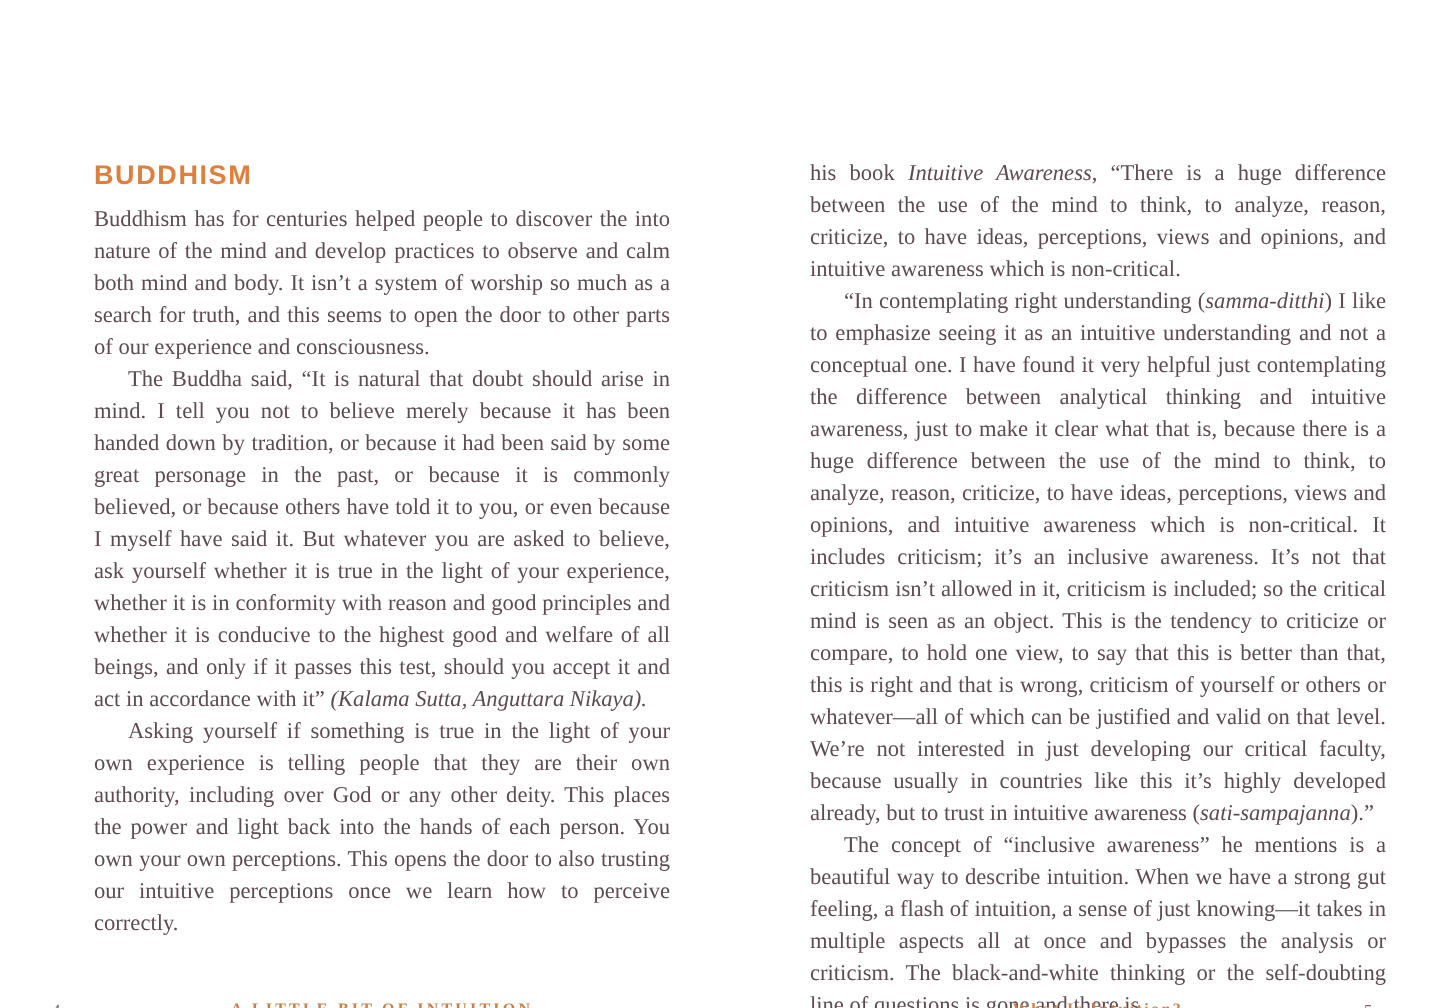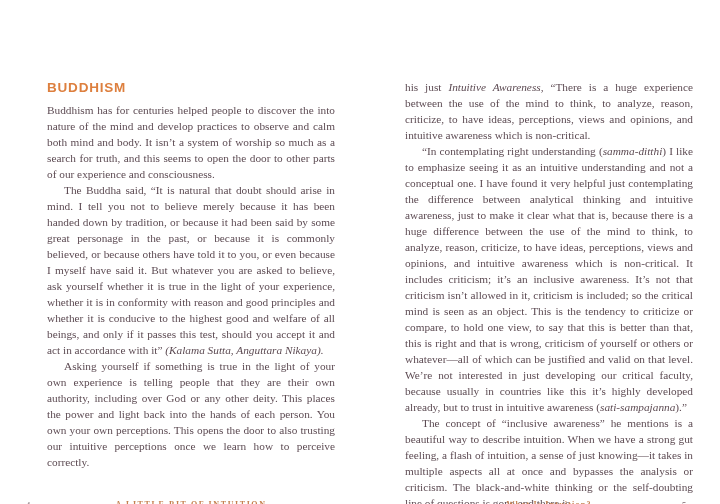--- a/index.html
+++ b/index.html
@@ -74,21 +74,21 @@
     <h1 class="section-heading">BUDDHISM</h1>
     <div class="body-text">
         <p class="para"><span>Buddhism has for centuries helped people to discover the into nature of the mind and develop practices to observe and calm both mind and body. It isn’t a system of worship so much as a search for truth, and this seems to open the door to other parts of our experience and consciousness.</span></p>
         <p class="para indent"><span>The Buddha said, “It is natural that doubt should arise in mind. I tell you not to believe merely because it has been handed down by tradition, or because it had been said by some great personage in the past, or because it is commonly believed, or because others have told it to you, or even because I myself have said it. But whatever you are asked to believe, ask yourself whether it is true in the light of your experience, whether it is in conformity with reason and good principles and whether it is conducive to the highest good and welfare of all beings, and only if it passes this test, should you accept it and act in accordance with it” </span><i>(Kalama Sutta, Anguttara Nikaya).</i></p>
         <p class="para indent"><span>Asking yourself if something is true in the light of your own experience is telling people that they are their own authority, including over God or any other deity. This places the power and light back into the hands of each person. You own your own perceptions. This opens the door to also trusting our intuitive perceptions once we learn how to perceive correctly.</span></p>
       </div>
   </section>
 
   <section class="page page-right">
     <div class="body-text">
-        <p class="para"><span>his just </span><i>Intuitive Awareness</i><span>, “There is a huge experience between the use of the mind to think, to analyze, reason, criticize, to have ideas, perceptions, views and opinions, and intuitive awareness which is non-critical.</span></p>
+        <p class="para"><span>his book </span><i>Intuitive Awareness</i><span>, “There is a huge difference between the use of the mind to think, to analyze, reason, criticize, to have ideas, perceptions, views and opinions, and intuitive awareness which is non-critical.</span></p>
         <p class="para indent"><span>“In contemplating right understanding (</span><i>samma-ditthi</i><span>) I like to emphasize seeing it as an intuitive understanding and not a conceptual one. I have found it very helpful just contemplating the difference between analytical thinking and intuitive awareness, just to make it clear what that is, because there is a huge difference between the use of the mind to think, to analyze, reason, criticize, to have ideas, perceptions, views and opinions, and intuitive awareness which is non-critical. It includes criticism; it’s an inclusive awareness. It’s not that criticism isn’t allowed in it, criticism is included; so the critical mind is seen as an object. This is the tendency to criticize or compare, to hold one view, to say that this is better than that, this is right and that is wrong, criticism of yourself or others or whatever—all of which can be justified and valid on that level. We’re not interested in just developing our critical faculty, because usually in countries like this it’s highly developed already, but to trust in intuitive awareness (</span><i>sati-sampajanna</i><span>).”</span></p>
         <p class="para indent"><span>The concept of “inclusive awareness” he mentions is a beautiful way to describe intuition. When we have a strong gut feeling, a flash of intuition, a sense of just knowing—it takes in multiple aspects all at once and bypasses the analysis or criticism. The black-and-white thinking or the self-doubting line of questions is gone and there is</span></p>
       </div>
   </section>
 
   <span class="folio left">4</span>
 
   <span class="running-head left">A LITTLE BIT OF INTUITION</span>
 
   <span class="running-head right">What Is Intuition?</span>

